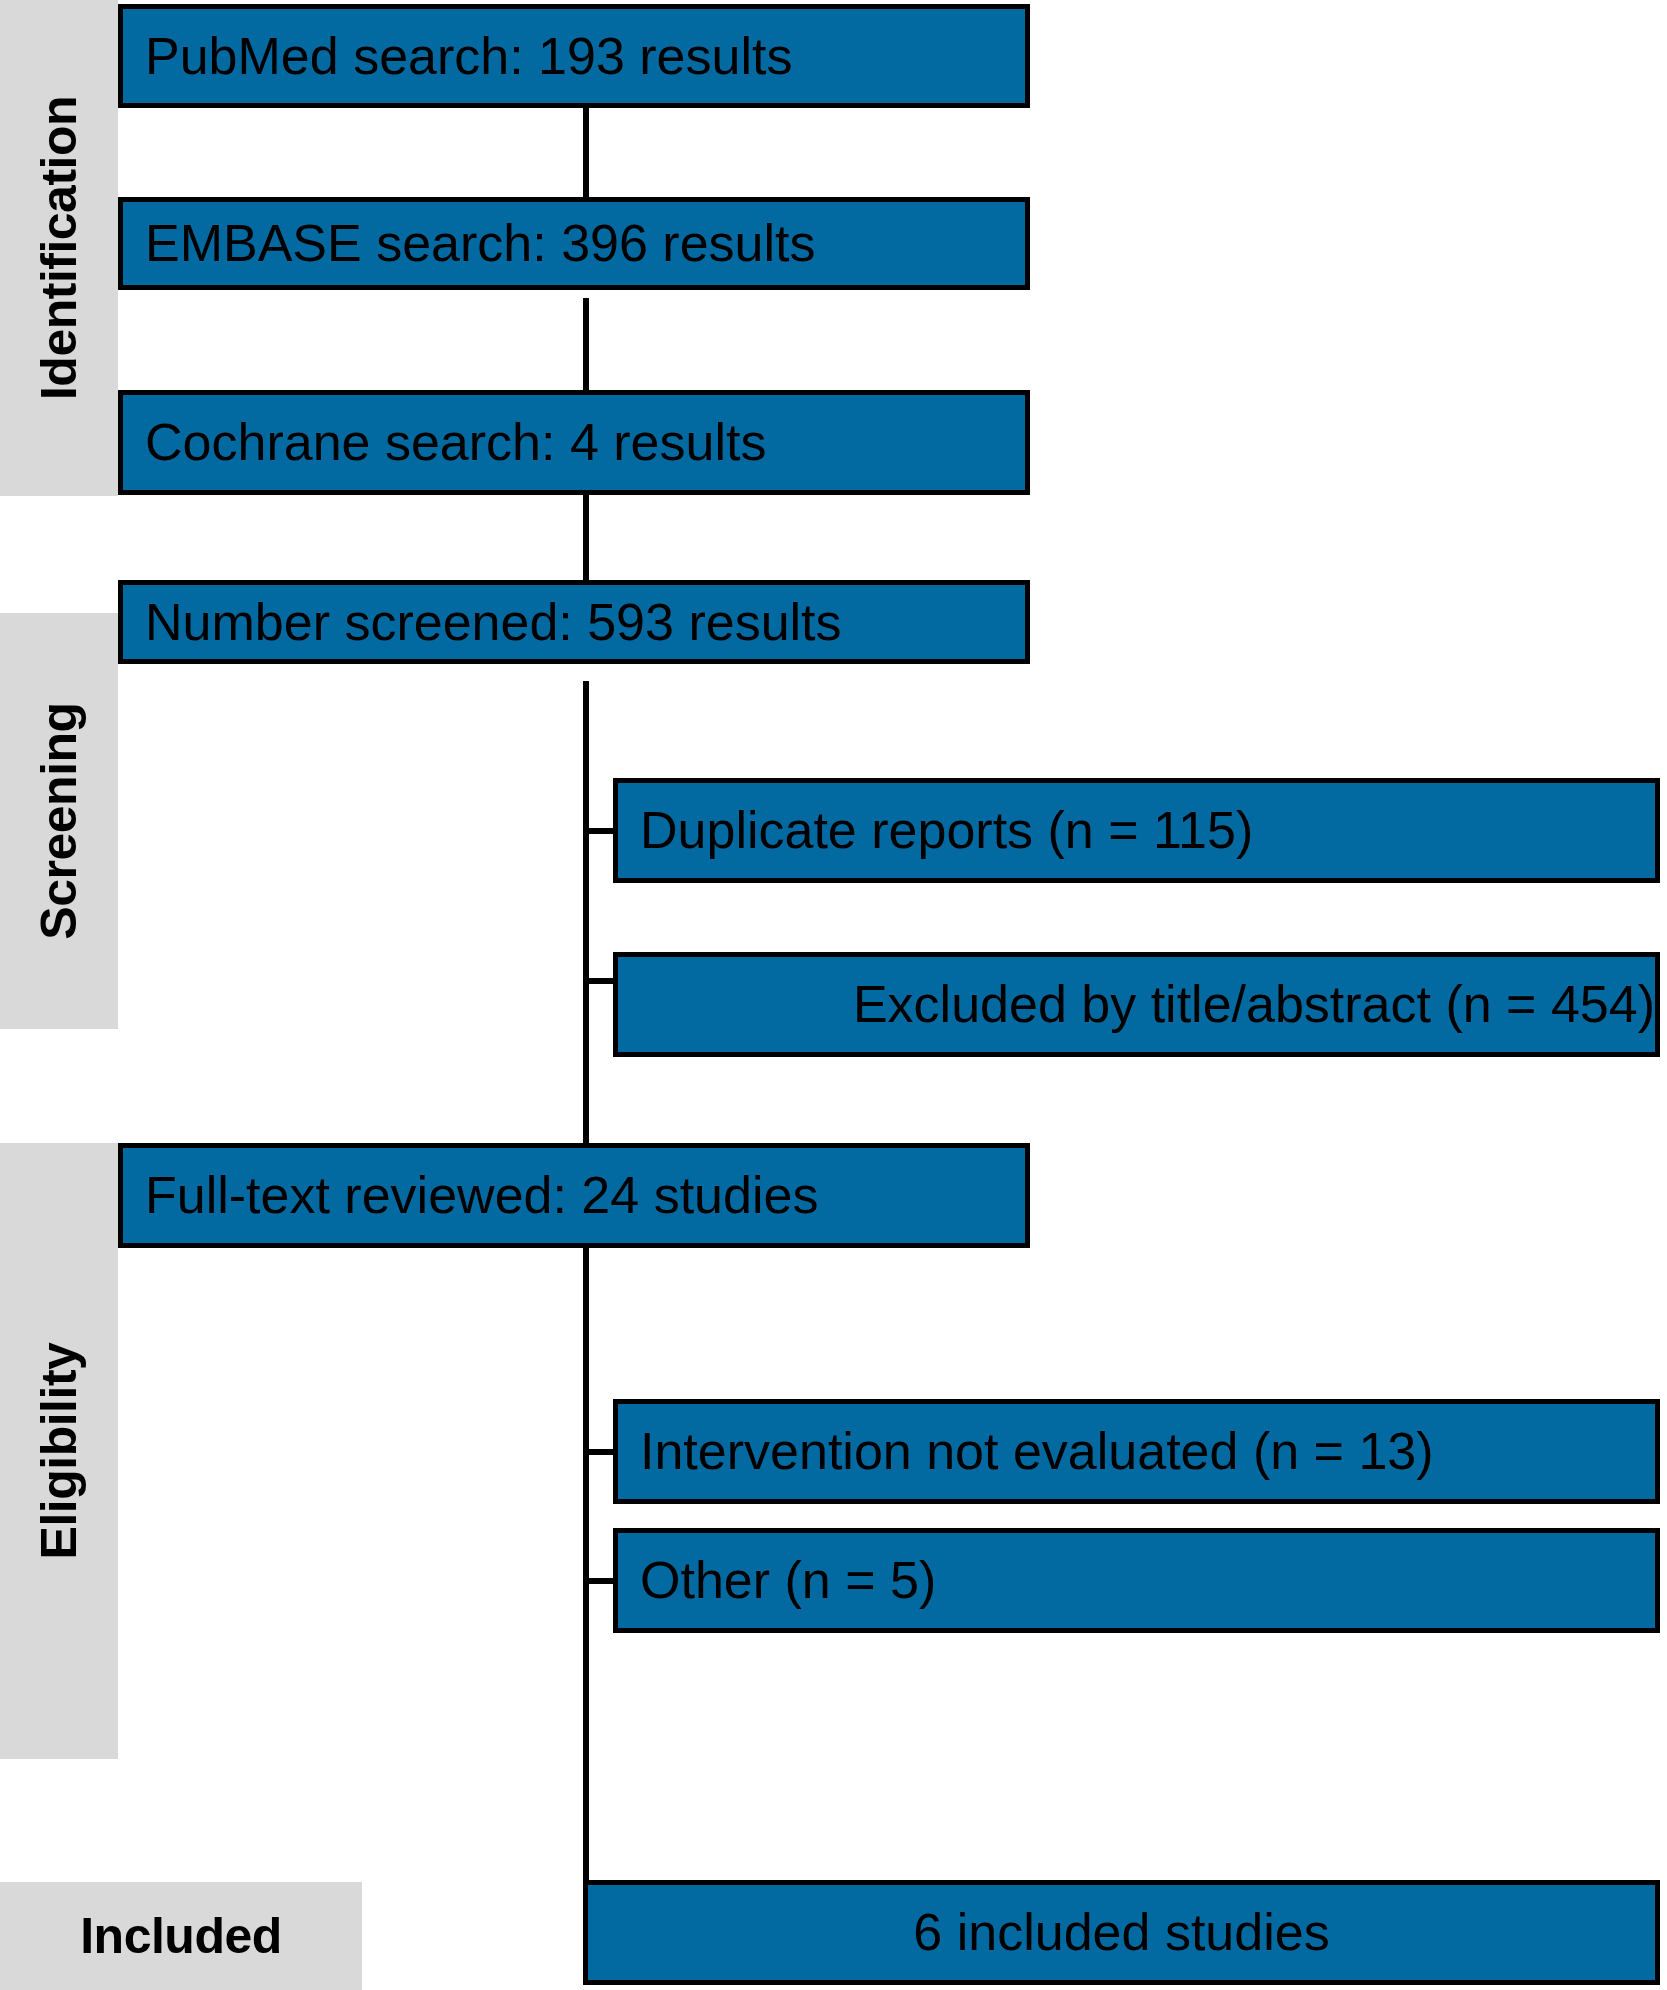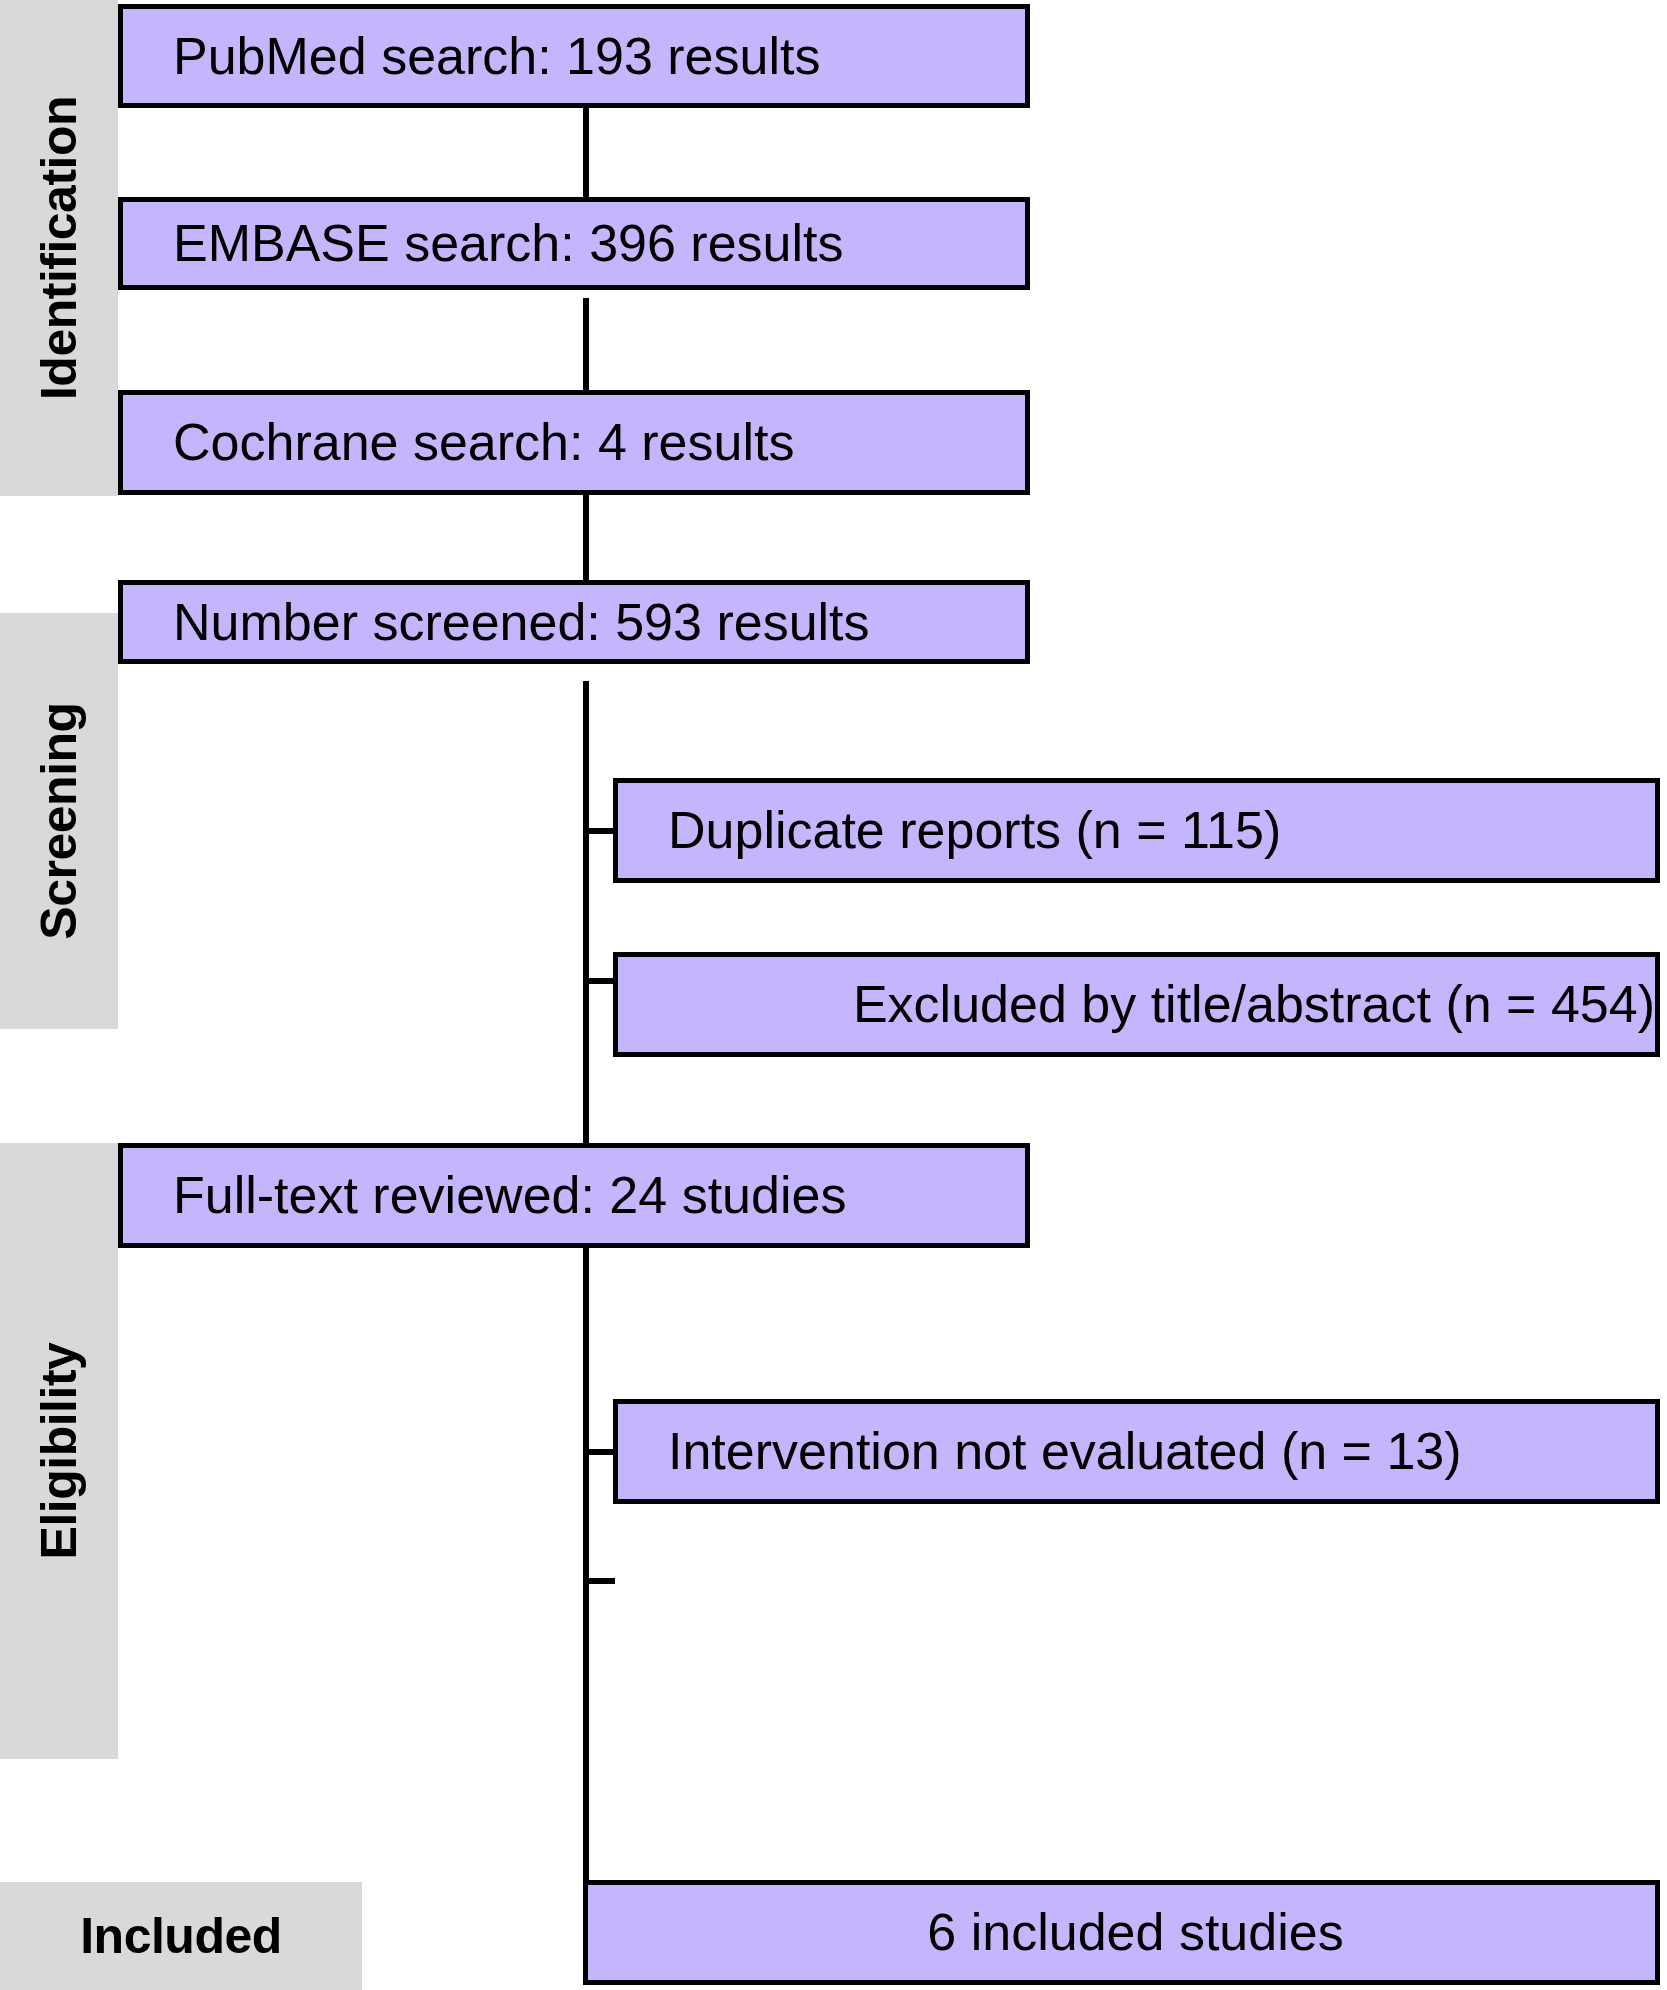--- a/index.html
+++ b/index.html
@@ -38,26 +38,25 @@
     transform-origin: center center;
   }
   .stage-bar.horizontal .stage-label {
     transform: translate(-50%, -50%);
   }
 
   
   .flow-box {
     position: absolute;
     box-sizing: border-box;
-    background: #c4b5fd;
+    background: #0369a1;
     border: 5px solid #000000;
     display: flex;
     align-items: center;
     overflow: hidden;
-    padding-left: 28px;
   }
   .flow-box .box-text {
     font-size: 52px;
     line-height: 1.05;
     color: #000000;
     white-space: nowrap;
     padding-left: 22px;
     font-stretch: condensed;
   }
   .flow-box.centered .box-text {
@@ -139,18 +138,21 @@
   </div>
 
   <div class="flow-box" style="left:613px; top:952px; width:1047px; height:105px;justify-content:flex-end;">
     <span class="box-text">Excluded by title/abstract (n = 454)</span>
   </div>
 
   <div class="flow-box" style="left:613px; top:1399px; width:1047px; height:105px;">
     <span class="box-text">Intervention not evaluated (n = 13)</span>
   </div>
 
+  <div class="flow-box" style="left:613px; top:1528px; width:1047px; height:105px;">
+    <span class="box-text">Other (n = 5)</span>
+  </div>
 
   <div class="flow-box centered" style="left:583px; top:1880px; width:1077px; height:105px;justify-content:center;">
     <span class="box-text">6 included studies</span>
   </div>
 
 </div>
 
 </body></html>

